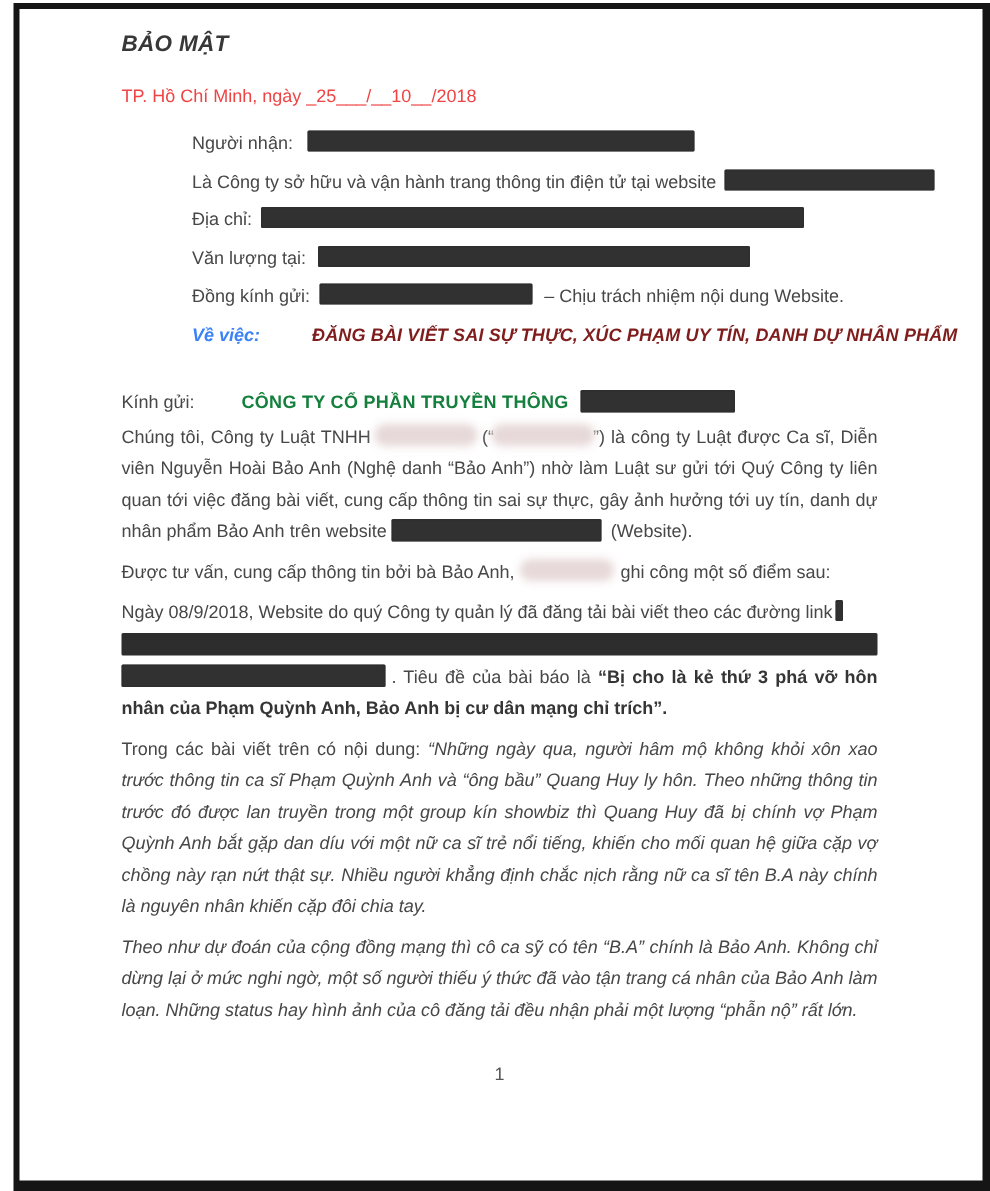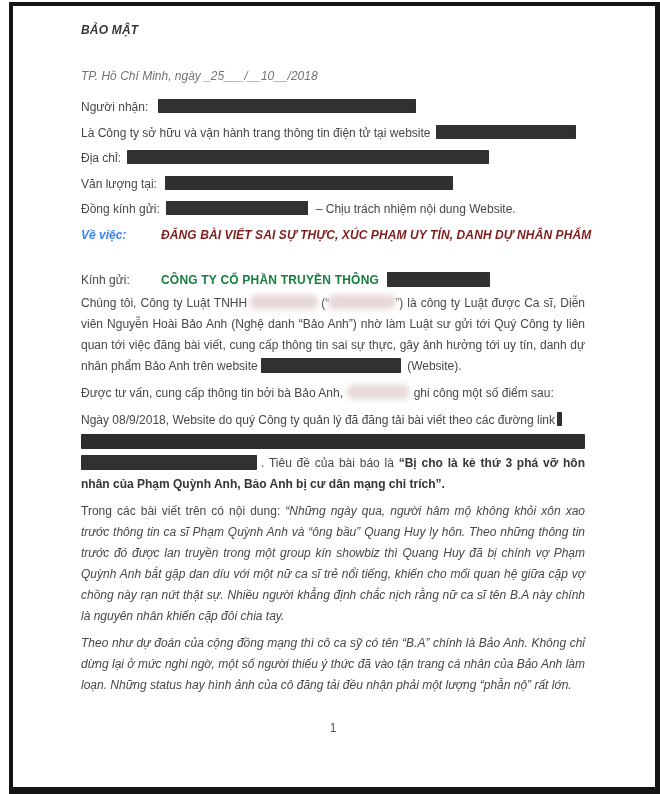--- a/index.html
+++ b/index.html
@@ -9,25 +9,25 @@
   }
   .frame{
     position:absolute;top:2px;left:9px;right:0;bottom:0;
     border:solid #151515;border-width:4px 5px 7px 4px;
     pointer-events:none;
   }
   .content{
     position:absolute;left:81px;top:22px;width:504px;
     font-size:12px;line-height:21px;color:#474747;
   }
-  .h-line{font-weight:bold;font-style:italic;font-size:12px;line-height:16px;color:#383838;letter-spacing:.2px;}
+  .h-line{font-weight:bold;font-style:italic;font-size:15px;line-height:16px;color:#383838;letter-spacing:.2px;}
   .mt7{margin-top:8px;}
-  .dateline{font-style:italic;margin-top:30px;line-height:16px;color:#737373;}
+  .dateline{margin-top:18px;line-height:16px;color:#ef4444;}
   .fields{margin-top:11px;}
-  .field-row{line-height:25.5px;white-space:nowrap;}
+  .field-row{line-height:25.5px;white-space:nowrap;margin-left:47px;}
   .tab-label{display:inline-block;width:80px;}
   .redact{
     display:inline-block;background:#313131;height:14px;border-radius:1px;
     vertical-align:-2px;box-shadow:0 0 1px #222 inset;
   }
   .r-recipient{width:258px;margin-left:10px;}
   .r-address{width:362px;margin-left:6px;}
   .r-website{width:140px;margin-left:6px;}
   .r-office{width:288px;margin-left:8px;}
   .r-cc{width:142px;margin-left:6px;margin-right:8px;}

